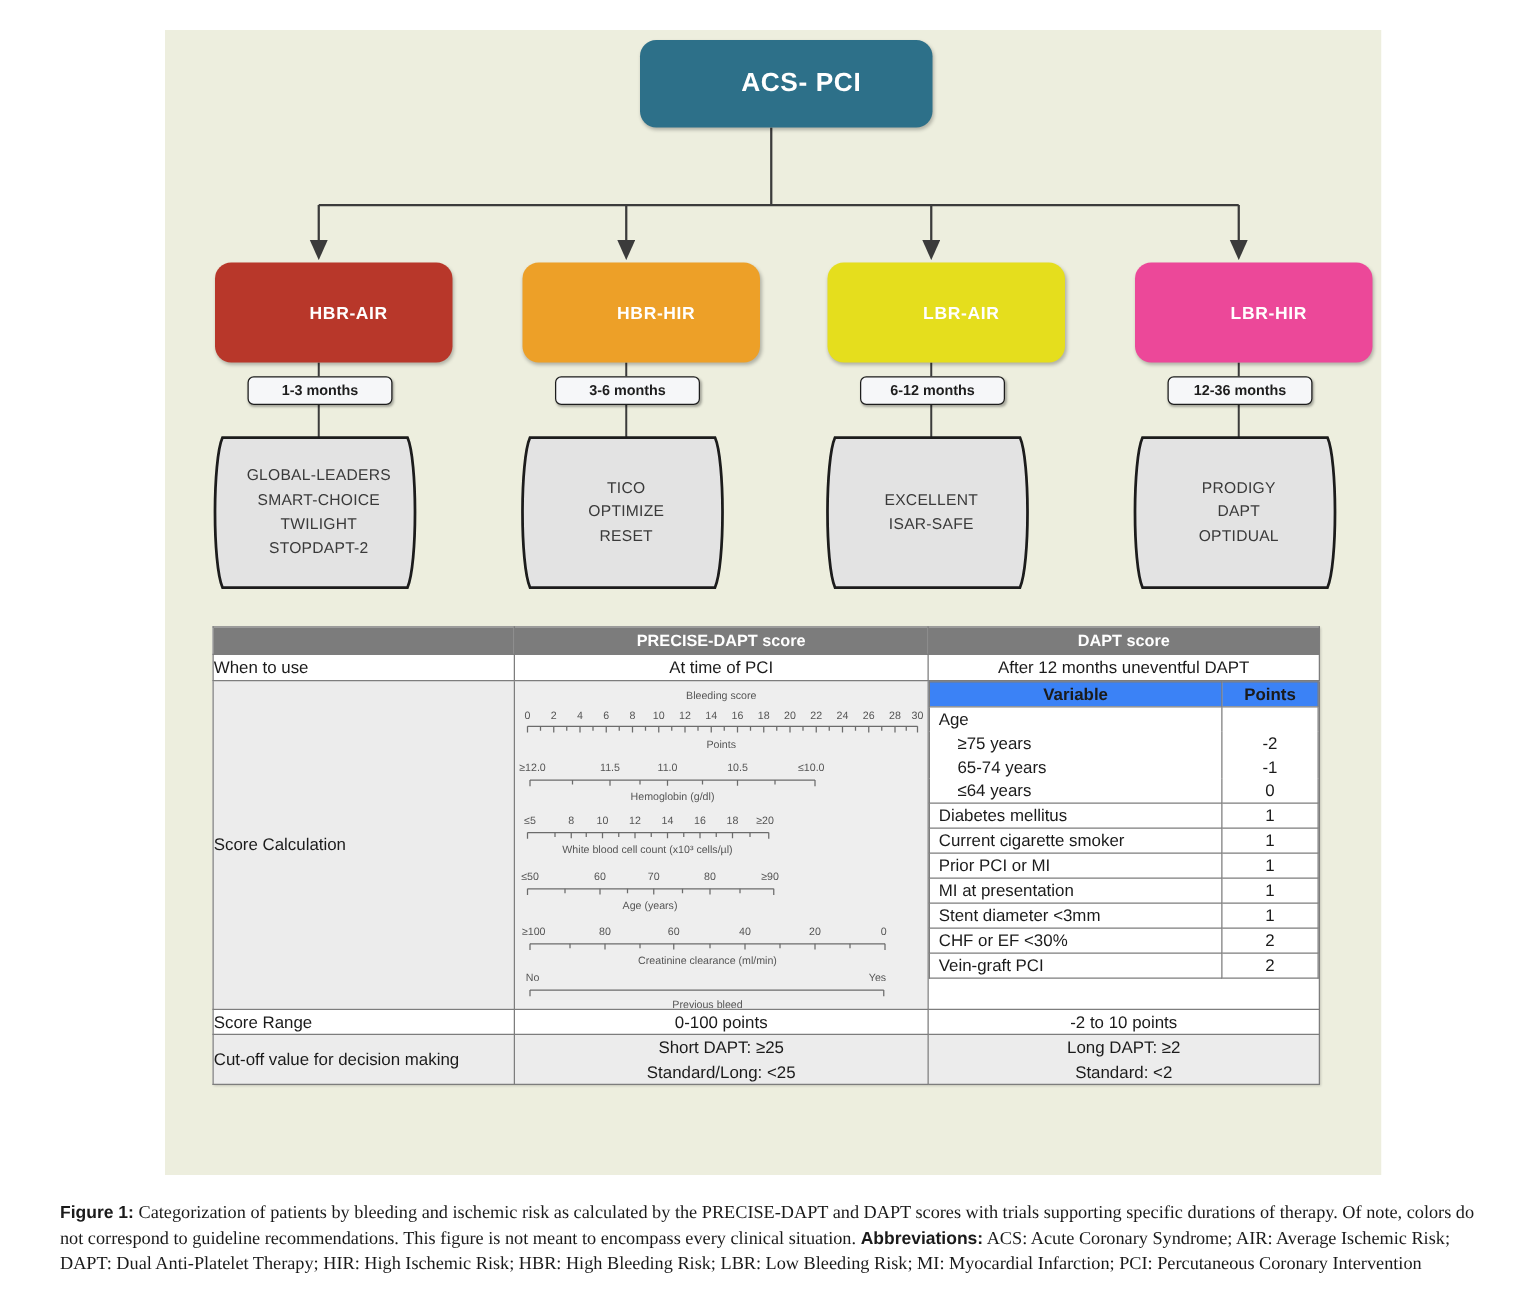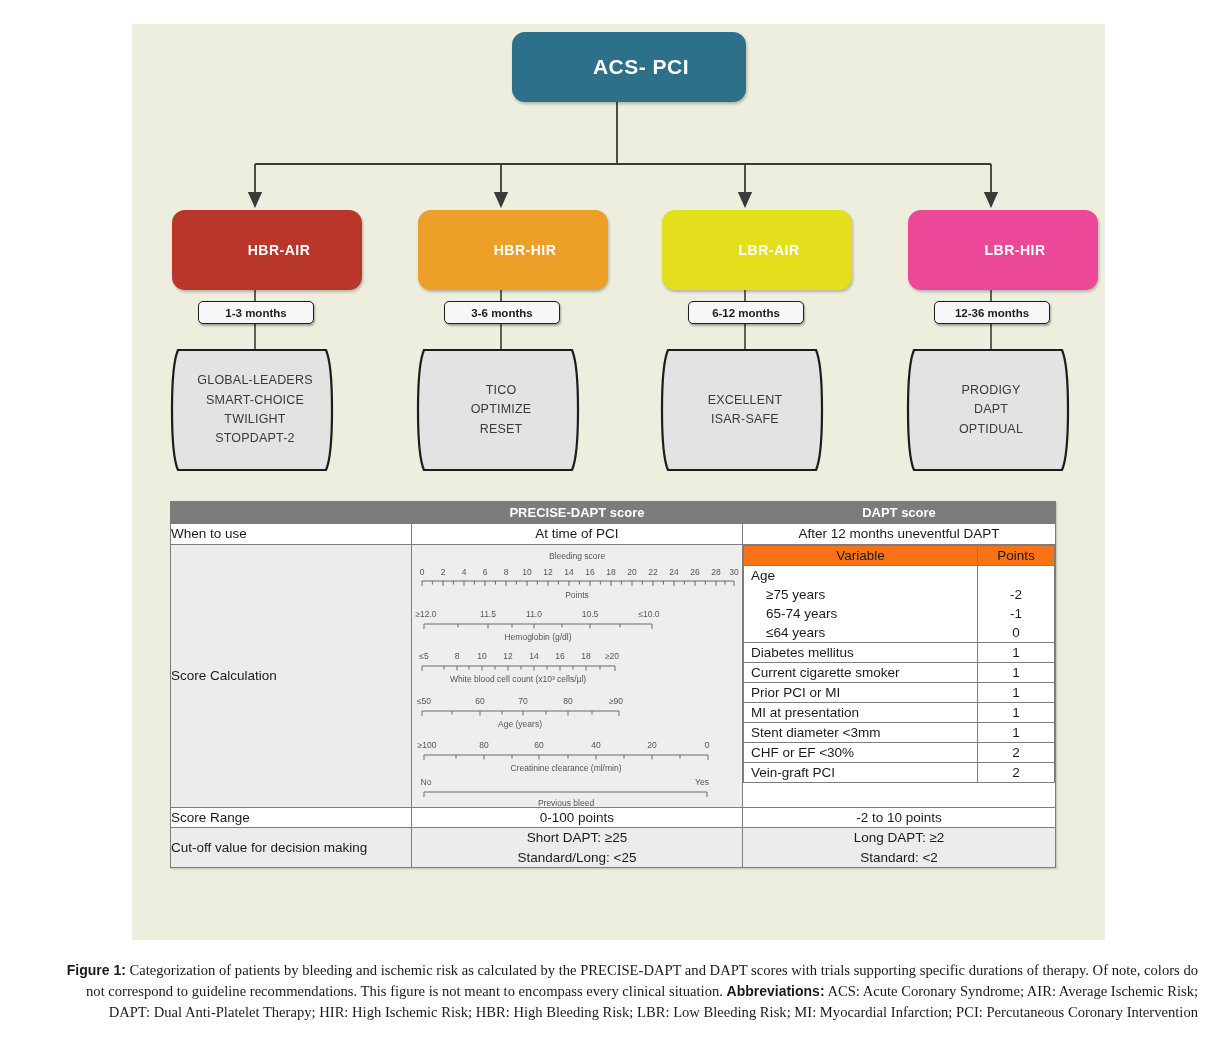--- a/index.html
+++ b/index.html
@@ -112,35 +112,35 @@
 
   
   #nomo-cell{ background:#eeeeee; padding:0; vertical-align:top; }
   #nomo-wrap{ position:relative; width:330px; height:262px; }
 
   
   #dapt-cell{ padding:0; vertical-align:top; background:#ffffff; }
   #dapt-sub{ width:100%; border-collapse:collapse; font-size:13.5px; }
   #dapt-sub td{ border:1px solid #7d7d7d; padding:2px 7px; }
   #dapt-sub td.pts{ text-align:center; width:62px; }
-  .dapt-head td{ background:#f97316; text-align:center; font-weight:normal; }
+  .dapt-head td{ background:#3b82f6; text-align:center; font-weight:bold; }
   .indent{ padding-left:22px !important; }
   .noborder-bottom{ border-bottom:none !important; }
   .noborder-top{ border-top:none !important; }
 
   
   #caption{
     position:absolute;
     left:48px; top:960px;
     width:1150px;
     font-family:"Liberation Serif", serif;
     font-size:14.6px;
     line-height:1.42;
     color:#1a1a1a;
-    text-align:right;
+    text-align:left;
   }
   #caption b{ font-family:"Liberation Sans", sans-serif; font-size:14px; }
 </style>
 </head>
 <body>
 
 <div id="figure-panel">
 
   <div id="flowchart">
 

